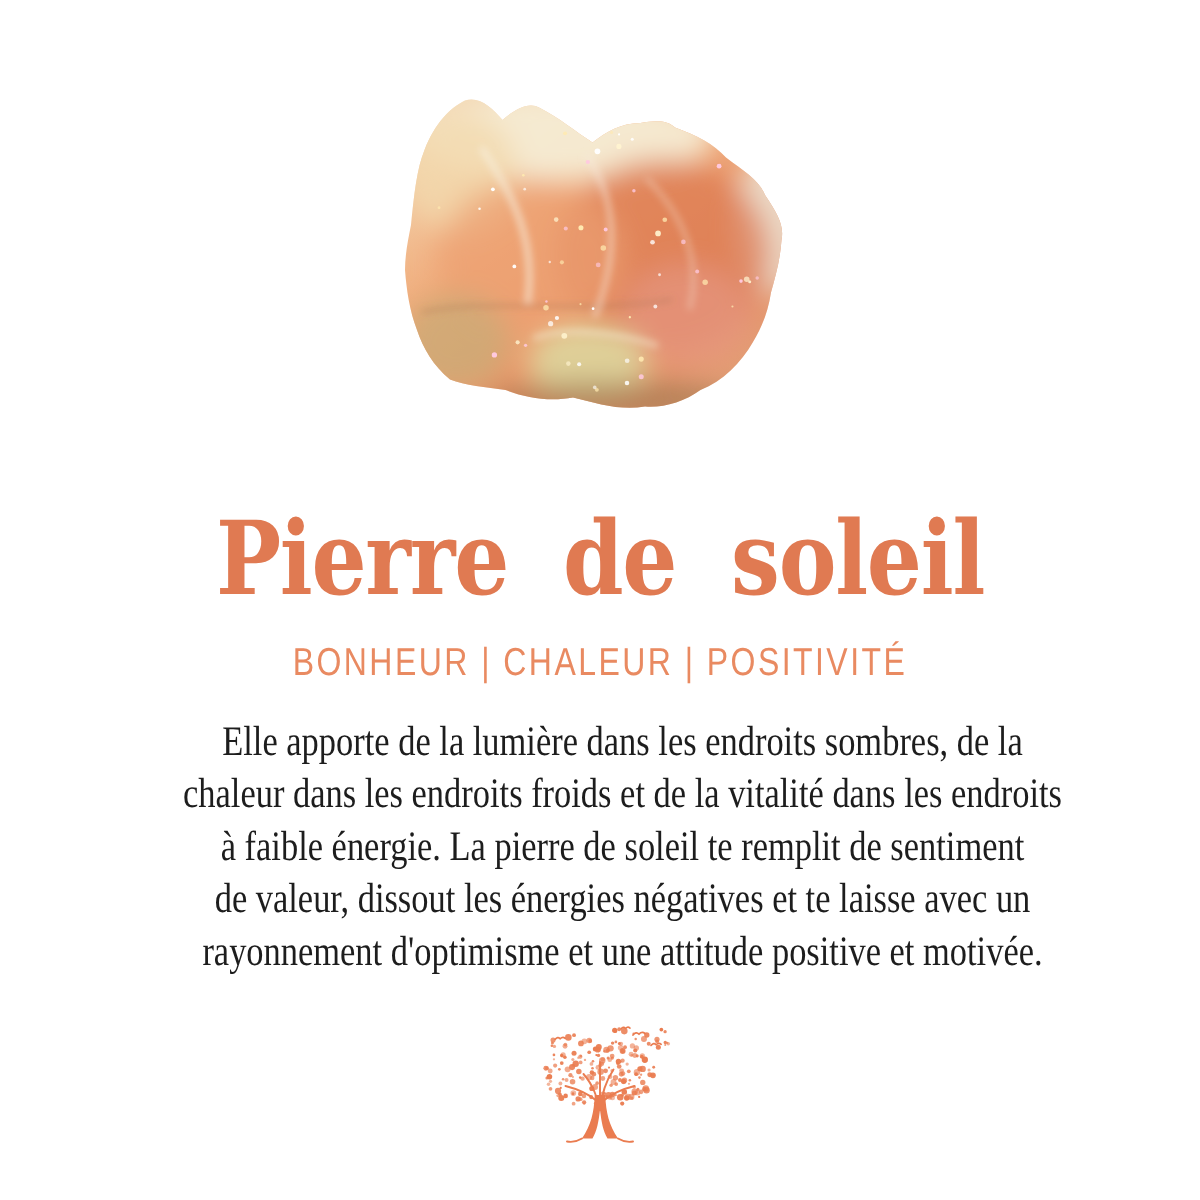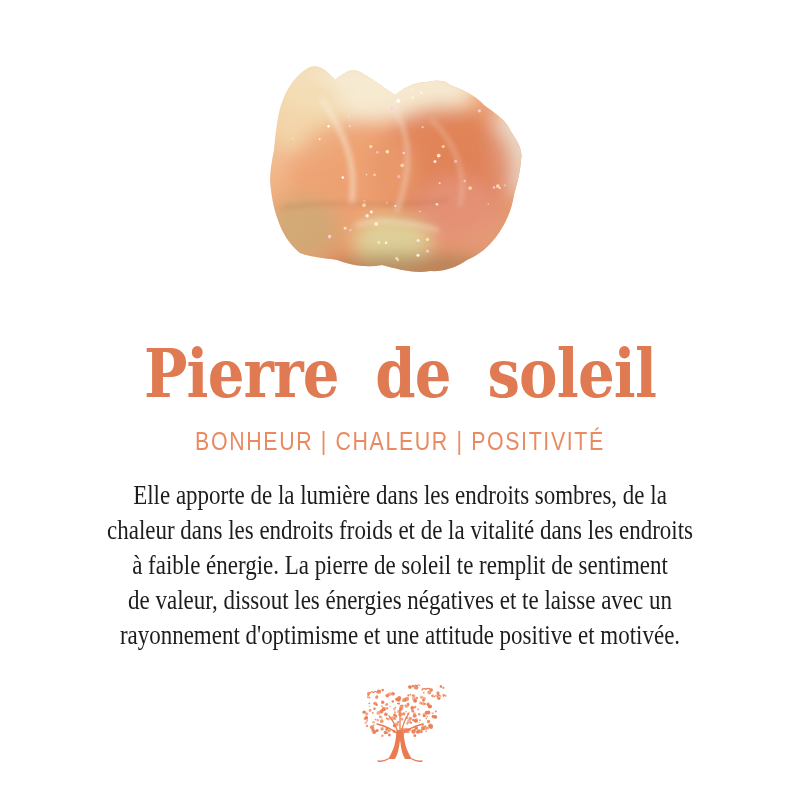--- a/index.html
+++ b/index.html
@@ -51,20 +51,21 @@
     transform: scaleX(0.82);
     transform-origin: 50% 50%;
     white-space: nowrap;
   }
   .desc {
     position: absolute;
     top: 477px;
     left: 0;
     width: 752px;
     color: var(--text, #1d1d1d);
+    padding-left: 15px;
   }
   .desc .line {
     display: block;
     width: 800px;
     text-align: center;
     font-family: "Liberation Serif", serif;
     font-size: 28px;
     line-height: 35px;
     white-space: nowrap;
     transform: scaleX(0.82);

